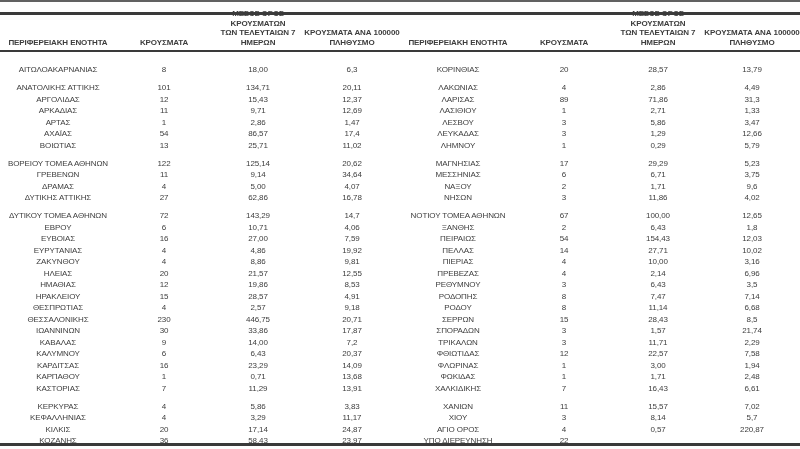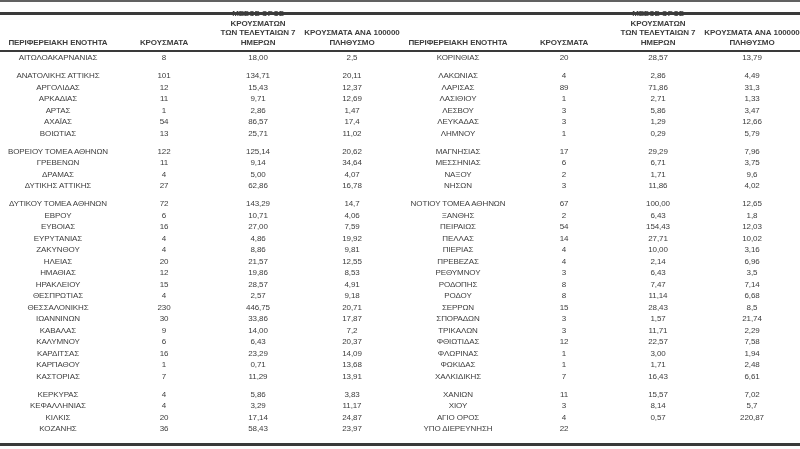--- a/index.html
+++ b/index.html
@@ -13,21 +13,21 @@
   .hr-thick{top:12px;height:3px;background:#3a3a3a;}
   .hr-header{top:50px;height:2px;background:#3a3a3a;}
   .hr-bottom{top:443px;height:3px;background:#3a3a3a;}
   .halves{position:absolute;top:15px;left:0;width:800px;display:flex;}
   .half{width:400px;flex:0 0 400px;}
   .hdr{display:flex;align-items:flex-end;height:35px;box-sizing:border-box;padding-bottom:3px;}
   .hc{
     font-size:8px;line-height:9.5px;color:#3d3d3d;text-align:center;
     white-space:pre-line;letter-spacing:-0.1px;font-weight:bold;
   }
-  .rows{margin-top:2px;}
+  .rows{margin-top:14px;}
   .row{display:flex;height:11.5px;align-items:center;}
   .spacer{height:6.5px;}
   .cell{
     font-size:8px;color:#3d3d3d;text-align:center;letter-spacing:-0.1px;
     overflow:visible;white-space:nowrap;
   }
   .c1{width:116px;flex:0 0 116px;}
   .c2{width:96px;flex:0 0 96px;}
   .c3{width:92px;flex:0 0 92px;}
   .c4{width:96px;flex:0 0 96px;}
@@ -50,21 +50,21 @@
 ΤΩΝ ΤΕΛΕΥΤΑΙΩΝ 7
 ΗΜΕΡΩΝ</div>
         <div class="hc c4">ΚΡΟΥΣΜΑΤΑ ΑΝΑ 100000
 ΠΛΗΘΥΣΜΟ</div>
       </div>
       <div class="rows" id="rows-left">
           <div class="row">
             <div class="cell c1">ΑΙΤΩΛΟΑΚΑΡΝΑΝΙΑΣ</div>
             <div class="cell c2">8</div>
             <div class="cell c3">18,00</div>
-            <div class="cell c4">2,5</div>
+            <div class="cell c4">6,3</div>
           </div>
           <div class="spacer"></div>
           <div class="row">
             <div class="cell c1">ΑΝΑΤΟΛΙΚΗΣ ΑΤΤΙΚΗΣ</div>
             <div class="cell c2">101</div>
             <div class="cell c3">134,71</div>
             <div class="cell c4">20,11</div>
           </div>
           <div class="row">
             <div class="cell c1">ΑΡΓΟΛΙΔΑΣ</div>
@@ -298,21 +298,21 @@
             <div class="cell c1">ΛΗΜΝΟΥ</div>
             <div class="cell c2">1</div>
             <div class="cell c3">0,29</div>
             <div class="cell c4">5,79</div>
           </div>
           <div class="spacer"></div>
           <div class="row">
             <div class="cell c1">ΜΑΓΝΗΣΙΑΣ</div>
             <div class="cell c2">17</div>
             <div class="cell c3">29,29</div>
-            <div class="cell c4">7,96</div>
+            <div class="cell c4">5,23</div>
           </div>
           <div class="row">
             <div class="cell c1">ΜΕΣΣΗΝΙΑΣ</div>
             <div class="cell c2">6</div>
             <div class="cell c3">6,71</div>
             <div class="cell c4">3,75</div>
           </div>
           <div class="row">
             <div class="cell c1">ΝΑΞΟΥ</div>
             <div class="cell c2">2</div>

